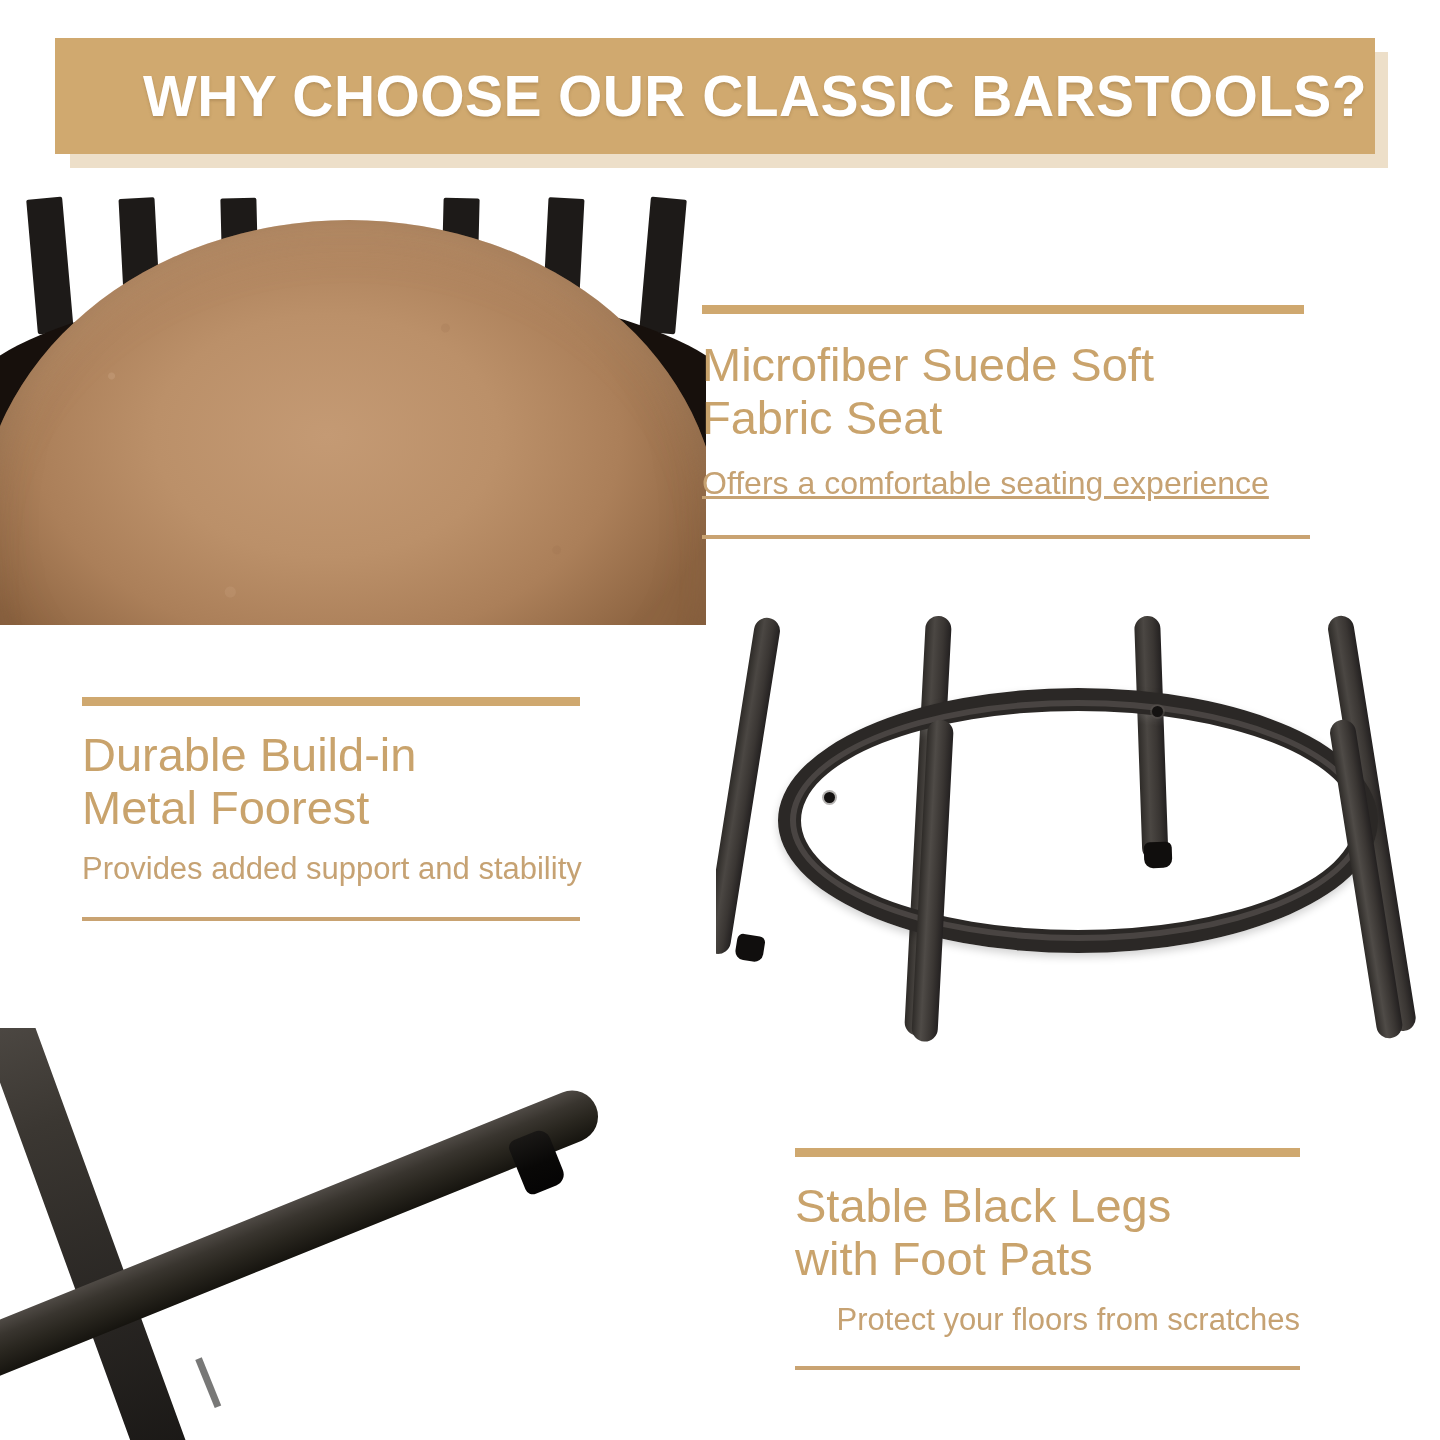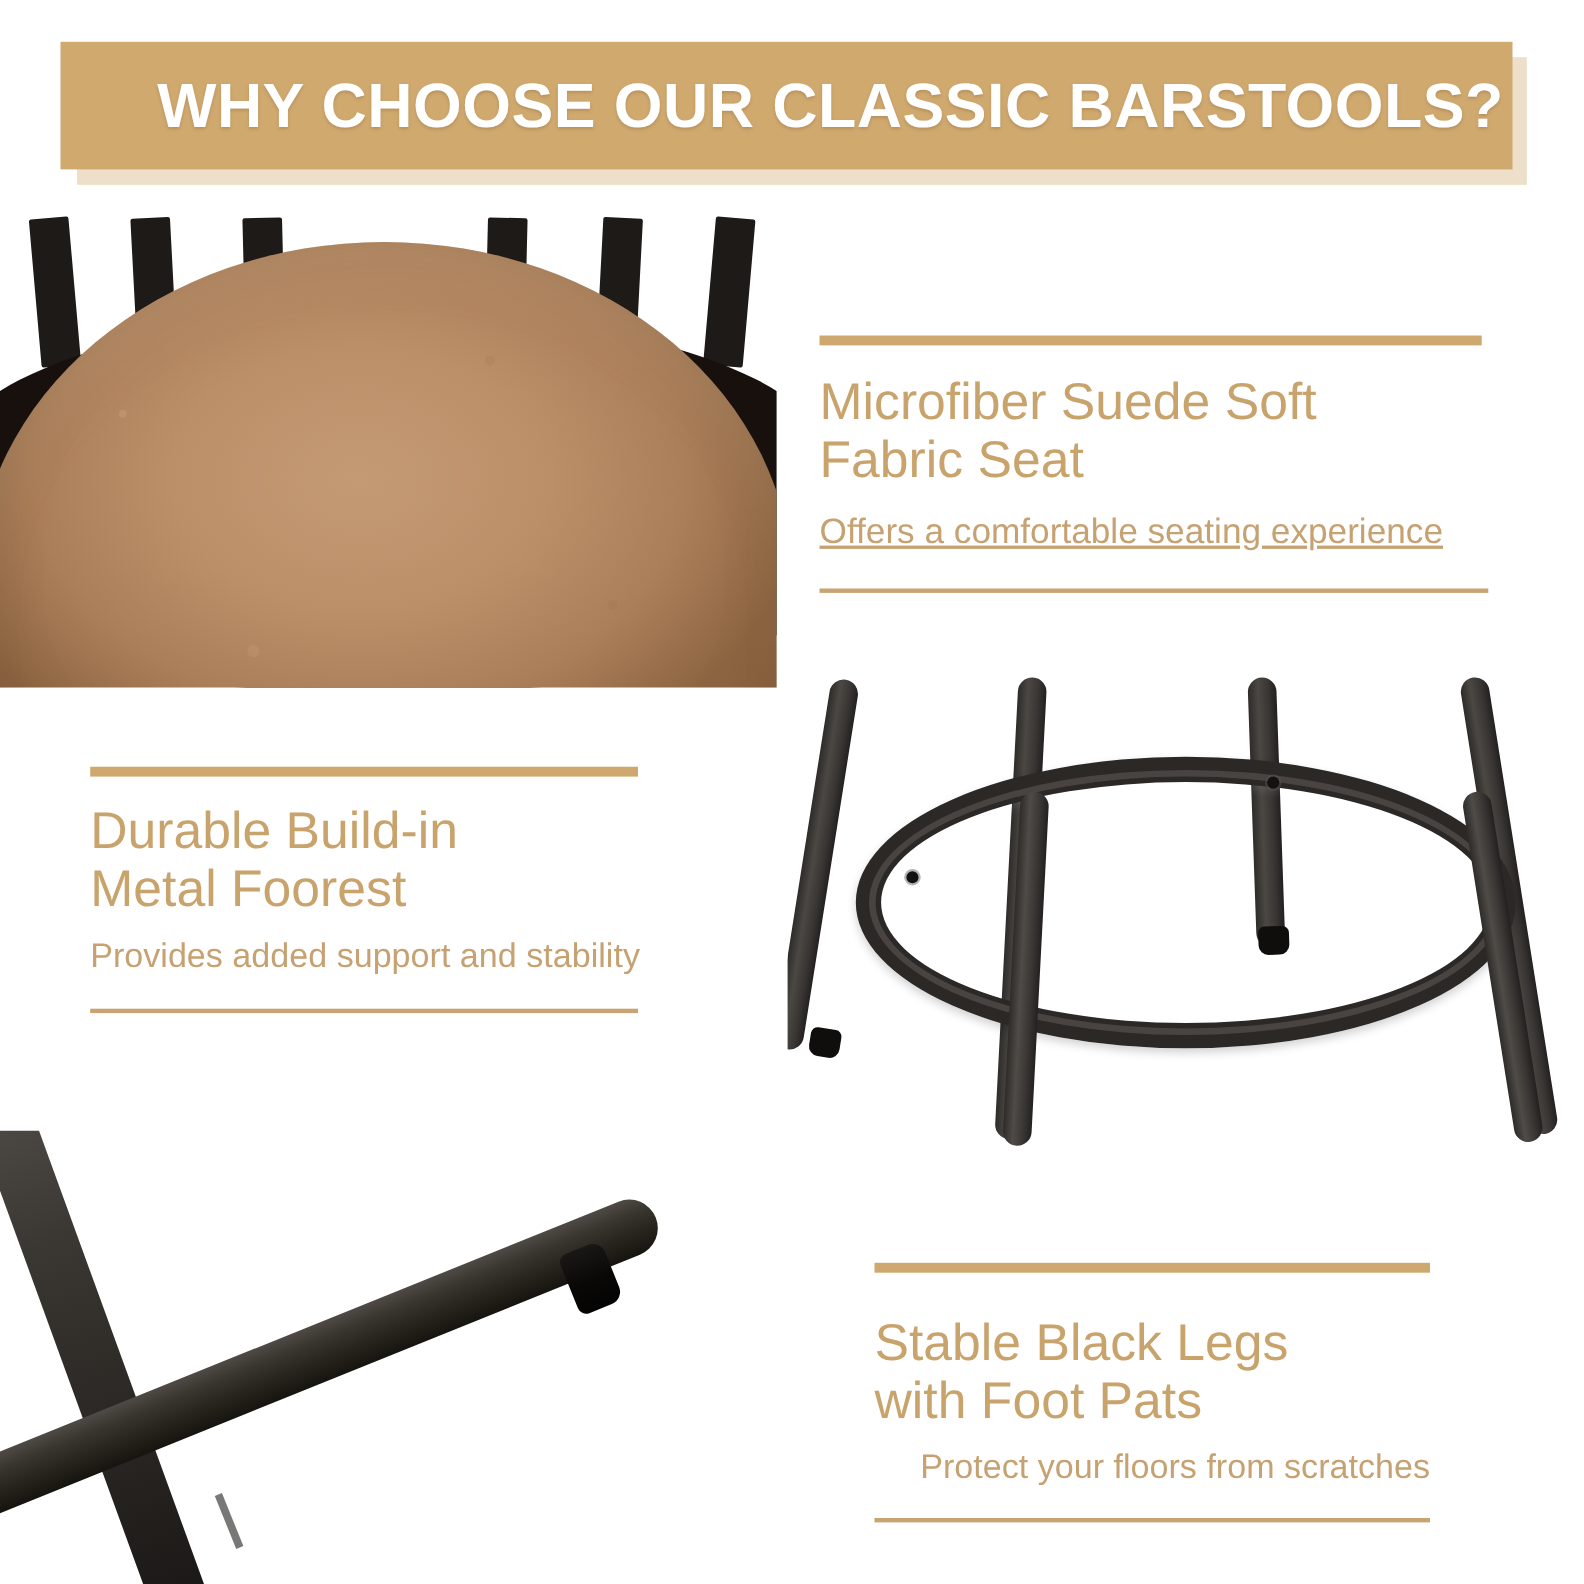--- a/index.html
+++ b/index.html
@@ -235,34 +235,34 @@
   }
   .block-sub {
     color:#c6a273;
     font-size:32px;
     font-weight:400;
     line-height:1.2;
     white-space:nowrap;
   }
 
   
-  .block-1 { left:745px; top:305px; width:602px; }
+  .block-1 { left:702px; top:305px; width:602px; }
   .block-1 .block-title { margin-top:24px; }
   .block-1 .block-sub   { margin-top:20px;text-decoration:underline; }
   .block-1 .rule-bottom { margin-top:32px; width:608px; }
 
   
   .block-2 { left:82px; top:697px; width:498px; }
   .block-2 .block-title { margin-top:22px; }
   .block-2 .block-sub   { margin-top:16px; font-size:31px; }
   .block-2 .rule-bottom { margin-top:30px; width:498px; }
 
   
   .block-3 { left:795px; top:1148px; width:505px; }
-  .block-3 .block-title { margin-top:36px; }
+  .block-3 .block-title { margin-top:22px; }
   .block-3 .block-sub   { margin-top:16px; font-size:31px;text-align:right; }
   .block-3 .rule-bottom { margin-top:28px; width:505px; }
 </style>
 </head>
 <body>
 
 <div class="page">
 
   <div class="banner-shadow"></div>
   <div class="banner"></div>

